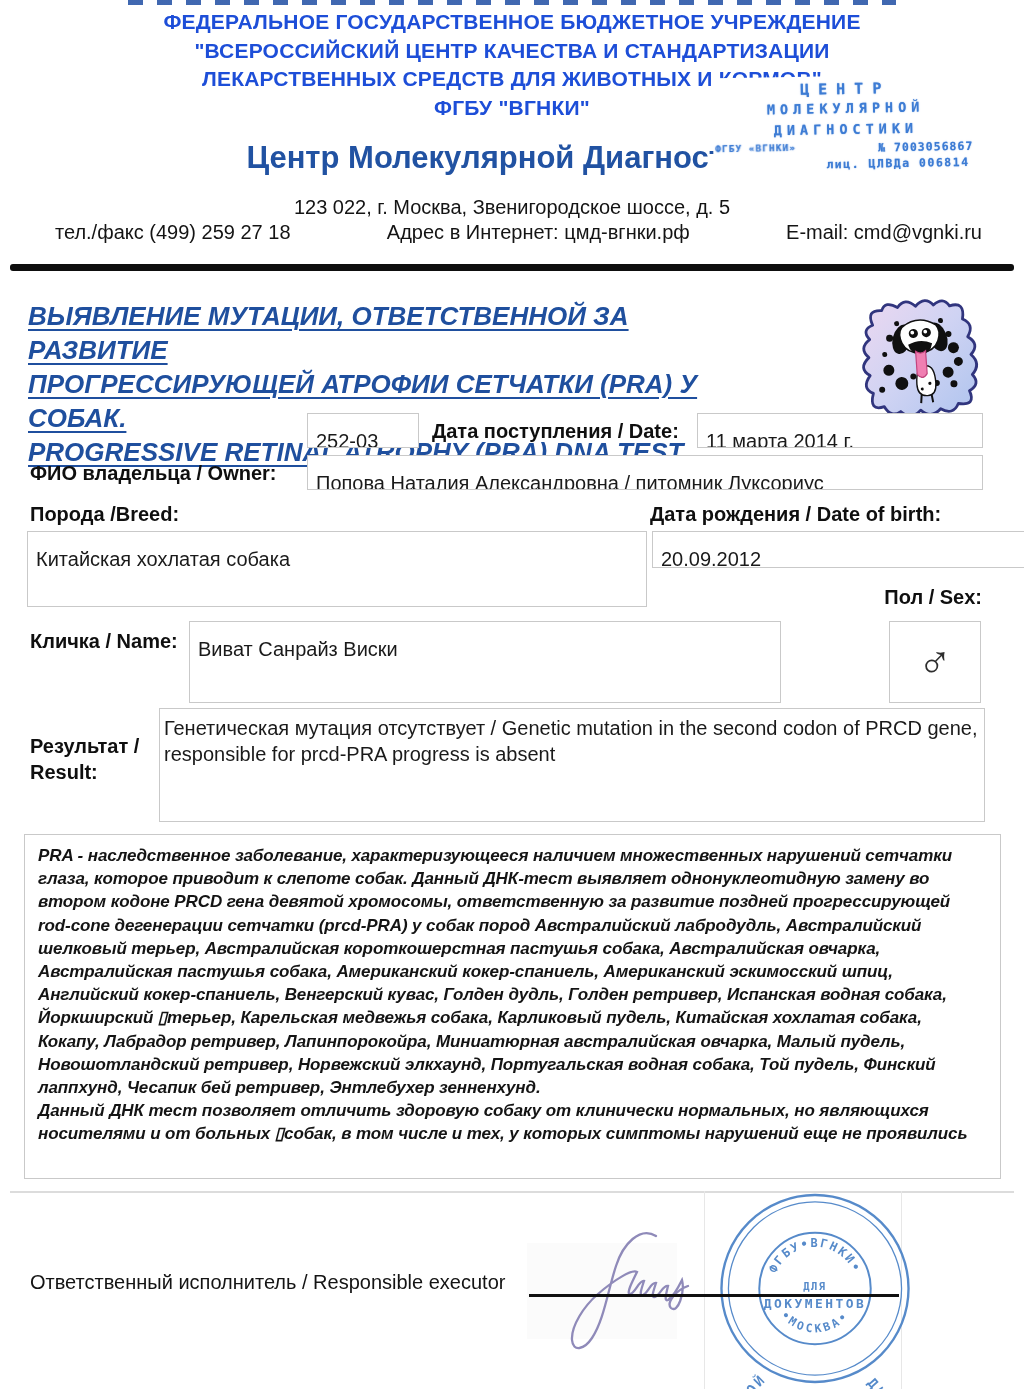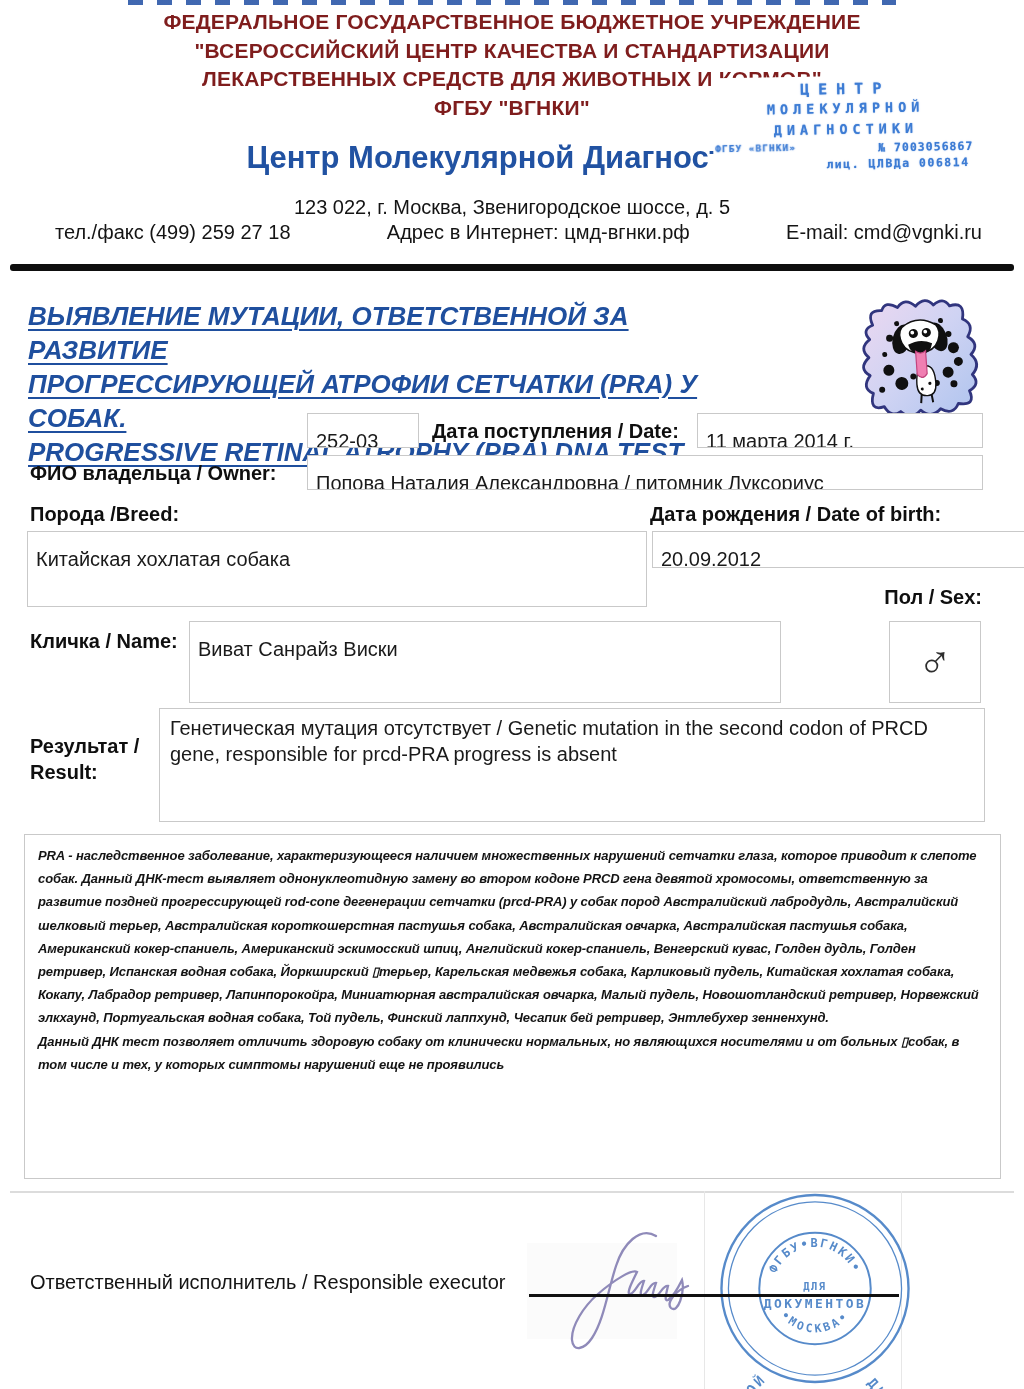--- a/index.html
+++ b/index.html
@@ -5,21 +5,21 @@
   html,body{margin:0;padding:0;background:#ffffff;}
   .page{
     position:relative;width:1024px;height:1389px;background:#fff;
     font-family:"Liberation Sans",sans-serif;color:#141414;overflow:hidden;
   }
   .abs{position:absolute;}
   
   .top-dashes{left:128px;top:0;width:768px;height:5px;
     background:repeating-linear-gradient(90deg,#2b57a8 0 15px,transparent 15px 29px);opacity:.9;}
   
-  .org-lines{left:0;top:8px;width:100%;text-align:center;color:#7f1d1d;
+  .org-lines{left:0;top:8px;width:100%;text-align:center;color:#1d4ed8;
     font-weight:bold;font-size:21px;line-height:28.5px;letter-spacing:.2px;}
   .center-name{left:0;top:140px;width:100%;text-align:center;color:#2152a2;
     font-weight:bold;font-size:31px;z-index:1;}
   .header-stamp{left:713px;top:76px;width:266px;height:112px;background:#fff;z-index:5;
     color:#3d7cd4;font-family:"DejaVu Sans Mono",monospace;font-weight:bold;
     text-shadow:0 0 1.2px rgba(61,124,212,.75);transform:rotate(-1deg);padding-top:4px;box-sizing:border-box;}
   .hs-l1{text-align:center;font-size:15px;letter-spacing:9px;}
   .hs-l2,.hs-l3{text-align:center;font-size:13.5px;letter-spacing:5px;line-height:21px;}
   .hs-row4{display:flex;justify-content:space-between;padding:1px 6px 0 2px;}
   .hs-fgbu{font-size:9.5px;letter-spacing:1px;filter:blur(.5px);}
@@ -47,24 +47,24 @@
   .lbl-breed{left:30px;top:503px;}
   .lbl-birth{left:650px;top:503px;}
   .box-breed{left:27px;top:531px;width:620px;height:76px;}
   .box-birth{left:652px;top:531px;width:384px;height:37px;}
   .lbl-sex{left:780px;top:586px;width:202px;text-align:right;}
   .lbl-name{left:30px;top:630px;}
   .box-name{left:189px;top:621px;width:592px;height:82px;}
   .box-sex{left:889px;top:621px;width:92px;height:82px;display:flex;align-items:center;justify-content:center;}
   .sex-glyph{font-size:46px;color:#2e2e2e;font-weight:normal;line-height:1;}
   .lbl-result{left:30px;top:733px;width:130px;line-height:26px;}
-  .box-result{left:159px;top:708px;width:826px;height:114px;line-height:26px;padding:6px 10px;}
+  .box-result{left:159px;top:708px;width:826px;height:114px;line-height:26px;padding:6px 4px;}
   
   .desc-box{left:24px;top:834px;width:977px;height:345px;border:1.5px solid #c9c9c9;box-sizing:border-box;
-    padding:9px 13px;font-style:italic;font-weight:bold;font-size:13px;line-height:23.2px;
+    padding:9px 13px;font-style:italic;font-weight:bold;font-size:17px;line-height:23.2px;
     color:#141414;letter-spacing:-0.1px;}
   .desc-box p{margin:0;}
   
   .divider{left:10px;top:1191px;width:1004px;height:2px;background:#dcdcdc;}
   .vline{top:1191px;width:1px;height:198px;background:#e7e7e7;}
   .vl1{left:704px;} .vl2{left:901px;}
   .sig-bg{left:527px;top:1243px;width:150px;height:96px;background:#fbfbfb;}
   .executor{left:30px;top:1271px;font-size:20px;}
   .sig-line{left:529px;top:1294px;width:370px;height:3px;background:#101010;z-index:4;}
   .signature{left:540px;top:1222px;width:170px;height:145px;z-index:3;}

